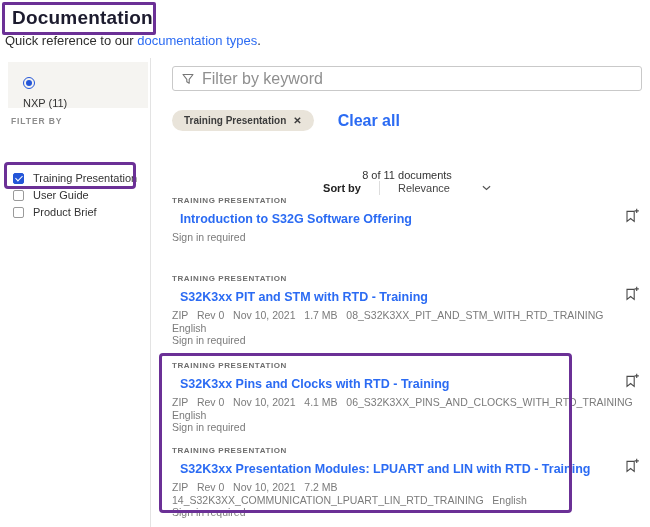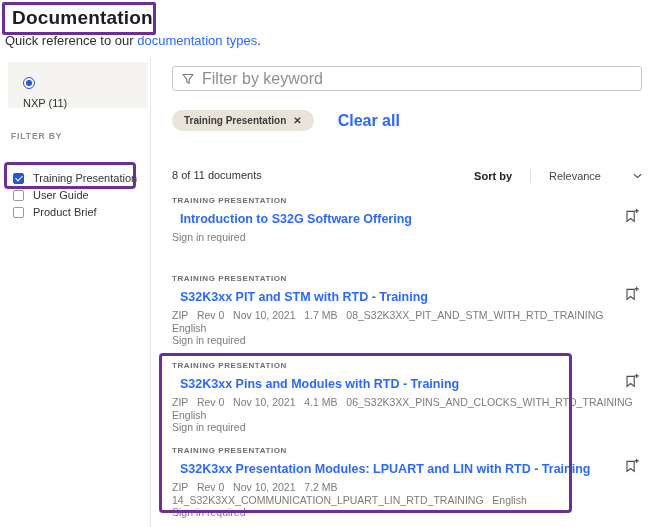--- a/index.html
+++ b/index.html
@@ -25,21 +25,21 @@
     position:absolute; left:8px; top:6px; width:140px; height:46px;
     background:#f5f4f1; padding:14px 0 0 15px; display:flex; align-items:flex-start; gap:8px;flex-direction:column;
   }
   .radio {
     width:12px; height:12px; border:1.5px solid #2456d8; border-radius:50%;
     position:relative; flex:0 0 auto; margin-top:1px;
   }
   .radio::after { content:""; position:absolute; inset:2px; background:#2456d8; border-radius:50%; }
   .vendor-label { font-size:11px; color:#333; }
   .filter-by {
-    position:absolute; left:11px; top:75px;
+    position:absolute; left:11px; top:60px;
     font-size:8.5px; font-weight:bold; color:#8d8d8d; letter-spacing:.9px;
   }
   .f-row { position:absolute; left:13px; display:flex; align-items:center; gap:9px; font-size:11px; color:#333; cursor:pointer; }
   .cb { width:11px; height:11px; border:1.5px solid #9a9a9a; border-radius:2px; flex:0 0 auto; }
   .cb.checked { background:#2456d8; border-color:#2456d8; position:relative; }
   .cb.checked::after {
     content:""; position:absolute; left:2.5px; top:0.5px; width:3px; height:6px;
     border:solid #fff; border-width:0 1.5px 1.5px 0; transform:rotate(45deg);
   }
   .vdivider { position:absolute; left:150px; top:58px; width:1px; height:469px; background:#e3e3e3; }
@@ -67,21 +67,21 @@
   .chip {
     background:#e9e4da; border-radius:12px; padding:5px 12px;
     font-size:10px; font-weight:bold; color:#3c3c3c;
     display:flex; align-items:center; gap:7px; cursor:pointer;
   }
   .chip .x { font-size:10px; font-weight:bold; color:#3c3c3c; }
   .clear-all { font-size:16px; font-weight:bold; color:#2b6bf3; text-decoration:none; cursor:pointer; }
 
   .results {
     position:absolute; left:0; top:113px; width:470px;
-    display:flex; justify-content:space-between; align-items:flex-start;
+    display:flex; justify-content:space-between; align-items:center;flex-direction:column;
   }
   .count { font-size:11px; color:#333; }
   .sort { display:flex; align-items:center; gap:18px; cursor:pointer; }
   .sort-label { font-size:11px; font-weight:bold; color:#222; }
   .sort-sep { width:1px; height:14px; background:#ddd; }
   .sort-value { font-size:11px; color:#444; }
   .sort svg { margin-left:14px; display:block; }
 
   .doc { position:absolute; left:0; width:470px; }
   .doc-cat { font-size:8px; font-weight:bold; color:#6e6e6e; letter-spacing:.6px; margin-bottom:4px; }
@@ -176,21 +176,21 @@
       <span class="bookmark">
         <svg width="14" height="15" viewBox="0 0 14 15">
           <path d="M2 3.4 h7.2 v10 l-3.6-2.9 -3.6 2.9 z" fill="none" stroke="#4a4a4a" stroke-width="1.1"></path>
           <path d="M11.7 0.8 v4.2 M9.6 2.9 h4.2" stroke="#4a4a4a" stroke-width="1.1" fill="none"></path>
         </svg>
       </span>
     </article>
 
     <article class="doc" style="top:305px;">
       <div class="doc-cat">TRAINING PRESENTATION</div>
-      <a class="doc-title">S32K3xx Pins and Modules with RTD - Training</a>
+      <a class="doc-title">S32K3xx Pins and Clocks with RTD - Training</a>
       <div class="doc-meta">ZIP   Rev 0   Nov 10, 2021   4.1 MB   06_S32K3XX_PINS_AND_CLOCKS_WITH_RTD_TRAINING</div>
       <div class="doc-meta">English</div>
       <div class="doc-signin">Sign in required</div>
       <span class="bookmark">
         <svg width="14" height="15" viewBox="0 0 14 15">
           <path d="M2 3.4 h7.2 v10 l-3.6-2.9 -3.6 2.9 z" fill="none" stroke="#4a4a4a" stroke-width="1.1"></path>
           <path d="M11.7 0.8 v4.2 M9.6 2.9 h4.2" stroke="#4a4a4a" stroke-width="1.1" fill="none"></path>
         </svg>
       </span>
     </article>

